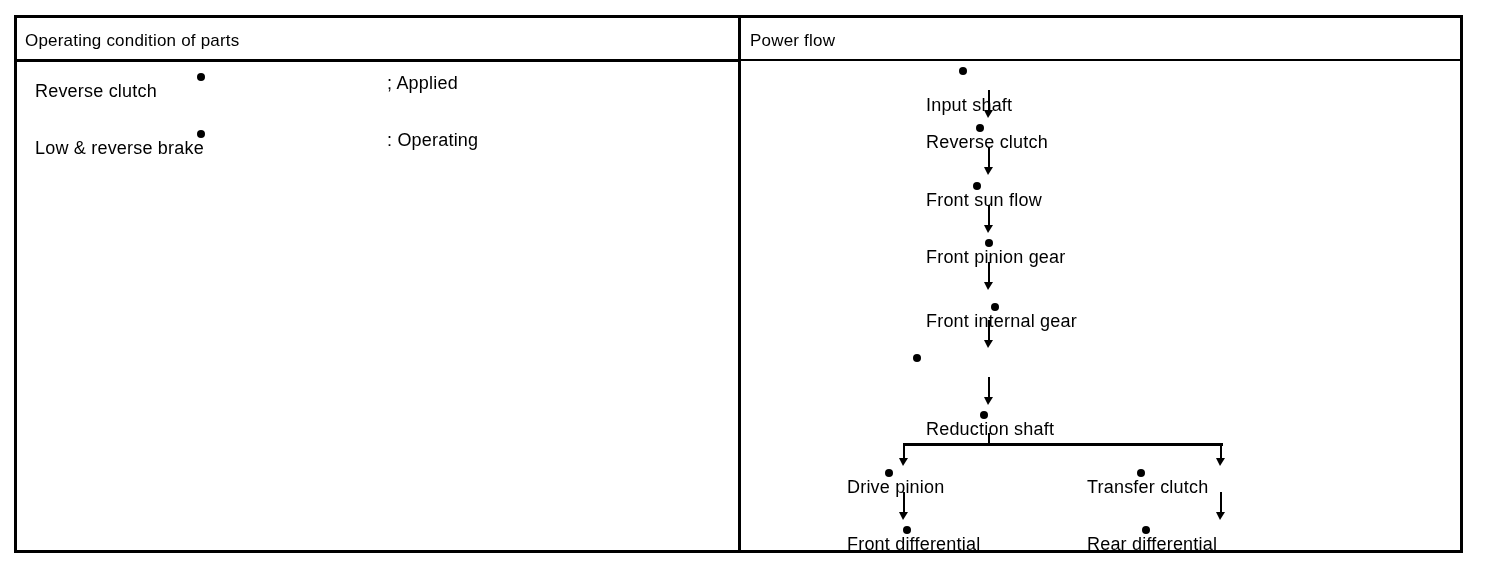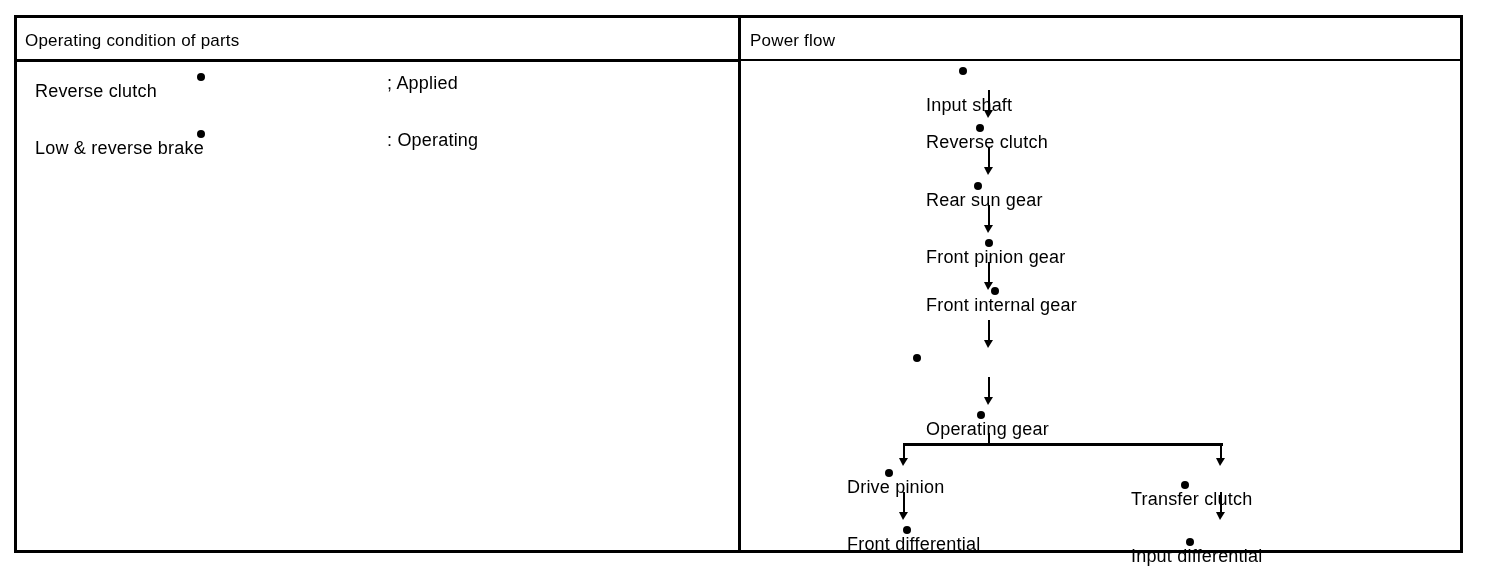--- a/index.html
+++ b/index.html
@@ -94,21 +94,21 @@
     position: absolute;
     left: 387px;
     font-size: 18px;
     white-space: nowrap;
     letter-spacing: 0.2px;
   }
 
   
   .chain-item { left: 913px; }
   .branch-left  { left: 834px; }
-  .branch-right { left: 1118px; margin-top: 12px; }
+  .branch-right { left: 1074px; }
 
   
   .arrow {
     position: absolute;
     width: 9px;
   }
   .arrow .shaft {
     position: absolute;
     left: 4px;
     top: 0;
@@ -175,56 +175,56 @@
     <span class="bullet"></span>
     <span class="row-label">Reverse clutch</span>
   </div>
   <div class="arrow" style="left:984px; top:147px; height:28px;">
     <span class="shaft" style="height:21px;"></span>
       <span class="head" style="top:20px;"></span>
   </div>
 
   <div class="row chain-item" style="top:182px;">
     <span class="bullet"></span>
-    <span class="row-label">Rear sun gear</span>
+    <span class="row-label">Front sun flow</span>
   </div>
   <div class="arrow" style="left:984px; top:205px; height:28px;">
     <span class="shaft" style="height:21px;"></span>
       <span class="head" style="top:20px;"></span>
   </div>
 
   <div class="row chain-item" style="top:239px;">
     <span class="bullet"></span>
     <span class="row-label">Front pinion gear</span>
   </div>
   <div class="arrow" style="left:984px; top:262px; height:28px;">
     <span class="shaft" style="height:21px;"></span>
       <span class="head" style="top:20px;"></span>
   </div>
 
-  <div class="row chain-item" style="top:287px;text-align:center;">
+  <div class="row chain-item" style="top:303px;text-align:center;">
     <span class="bullet"></span>
     <span class="row-label">Front internal gear</span>
   </div>
   <div class="arrow" style="left:984px; top:320px; height:28px;">
     <span class="shaft" style="height:21px;"></span>
       <span class="head" style="top:20px;"></span>
   </div>
 
   <div class="row chain-item" style="top:354px;">
     <span class="bullet"></span>
   </div>
   <div class="arrow" style="left:984px; top:377px; height:28px;">
     <span class="shaft" style="height:21px;"></span>
       <span class="head" style="top:20px;"></span>
   </div>
 
   <div class="row chain-item" style="top:411px;">
     <span class="bullet"></span>
-    <span class="row-label">Operating gear</span>
+    <span class="row-label">Reduction shaft</span>
   </div>
 
   <div class="bracket-stem" style="left:988px; top:433px; height:12px;"></div>
   <div class="bracket-bar" style="left:903px; top:443px; width:320px;"></div>
   <div class="arrow" style="left:899px; top:444px; height:22px;">
     <span class="shaft" style="height:15px;"></span>
       <span class="head" style="top:14px;"></span>
   </div>
   <div class="arrow" style="left:1216px; top:444px; height:22px;">
     <span class="shaft" style="height:15px;"></span>
@@ -247,16 +247,16 @@
   <div class="row branch-right" style="top:469px;">
     <span class="bullet"></span>
     <span class="row-label">Transfer clutch</span>
   </div>
   <div class="arrow" style="left:1216px; top:492px; height:28px;">
     <span class="shaft" style="height:21px;"></span>
       <span class="head" style="top:20px;"></span>
   </div>
   <div class="row branch-right" style="top:526px;">
     <span class="bullet"></span>
-    <span class="row-label">Input differential</span>
+    <span class="row-label">Rear differential</span>
   </div>
 
 </div>
 
 </body></html>

